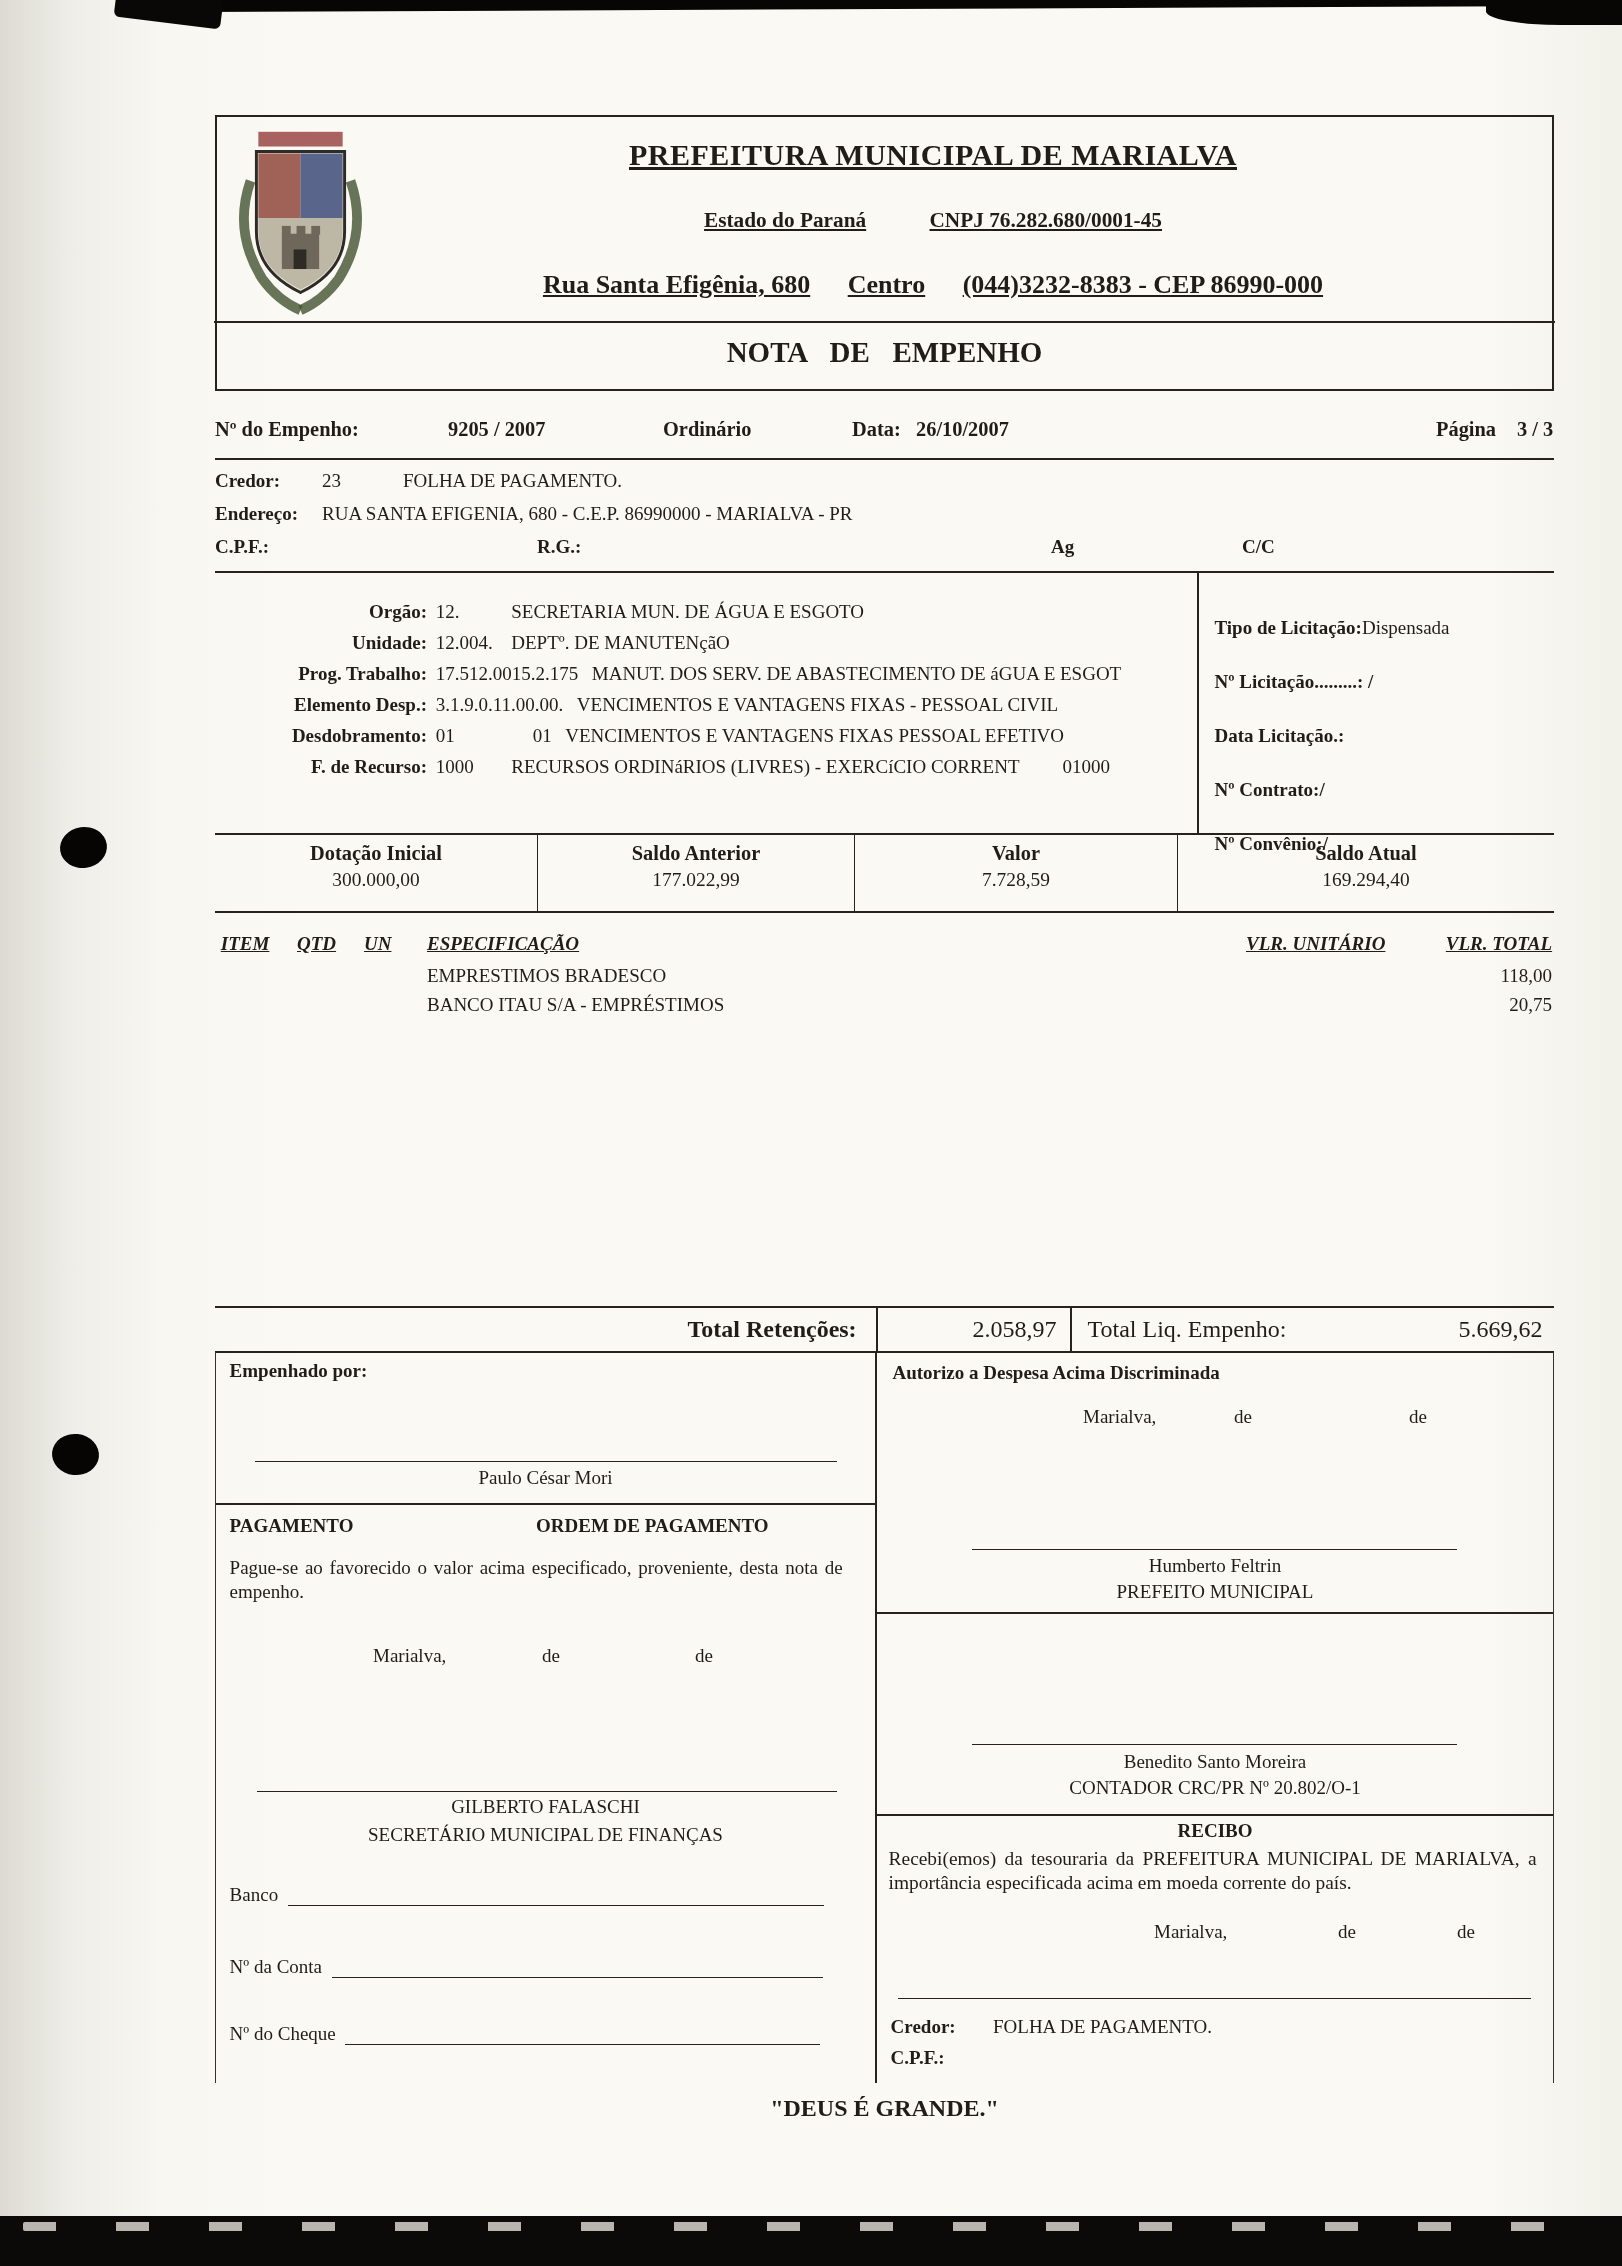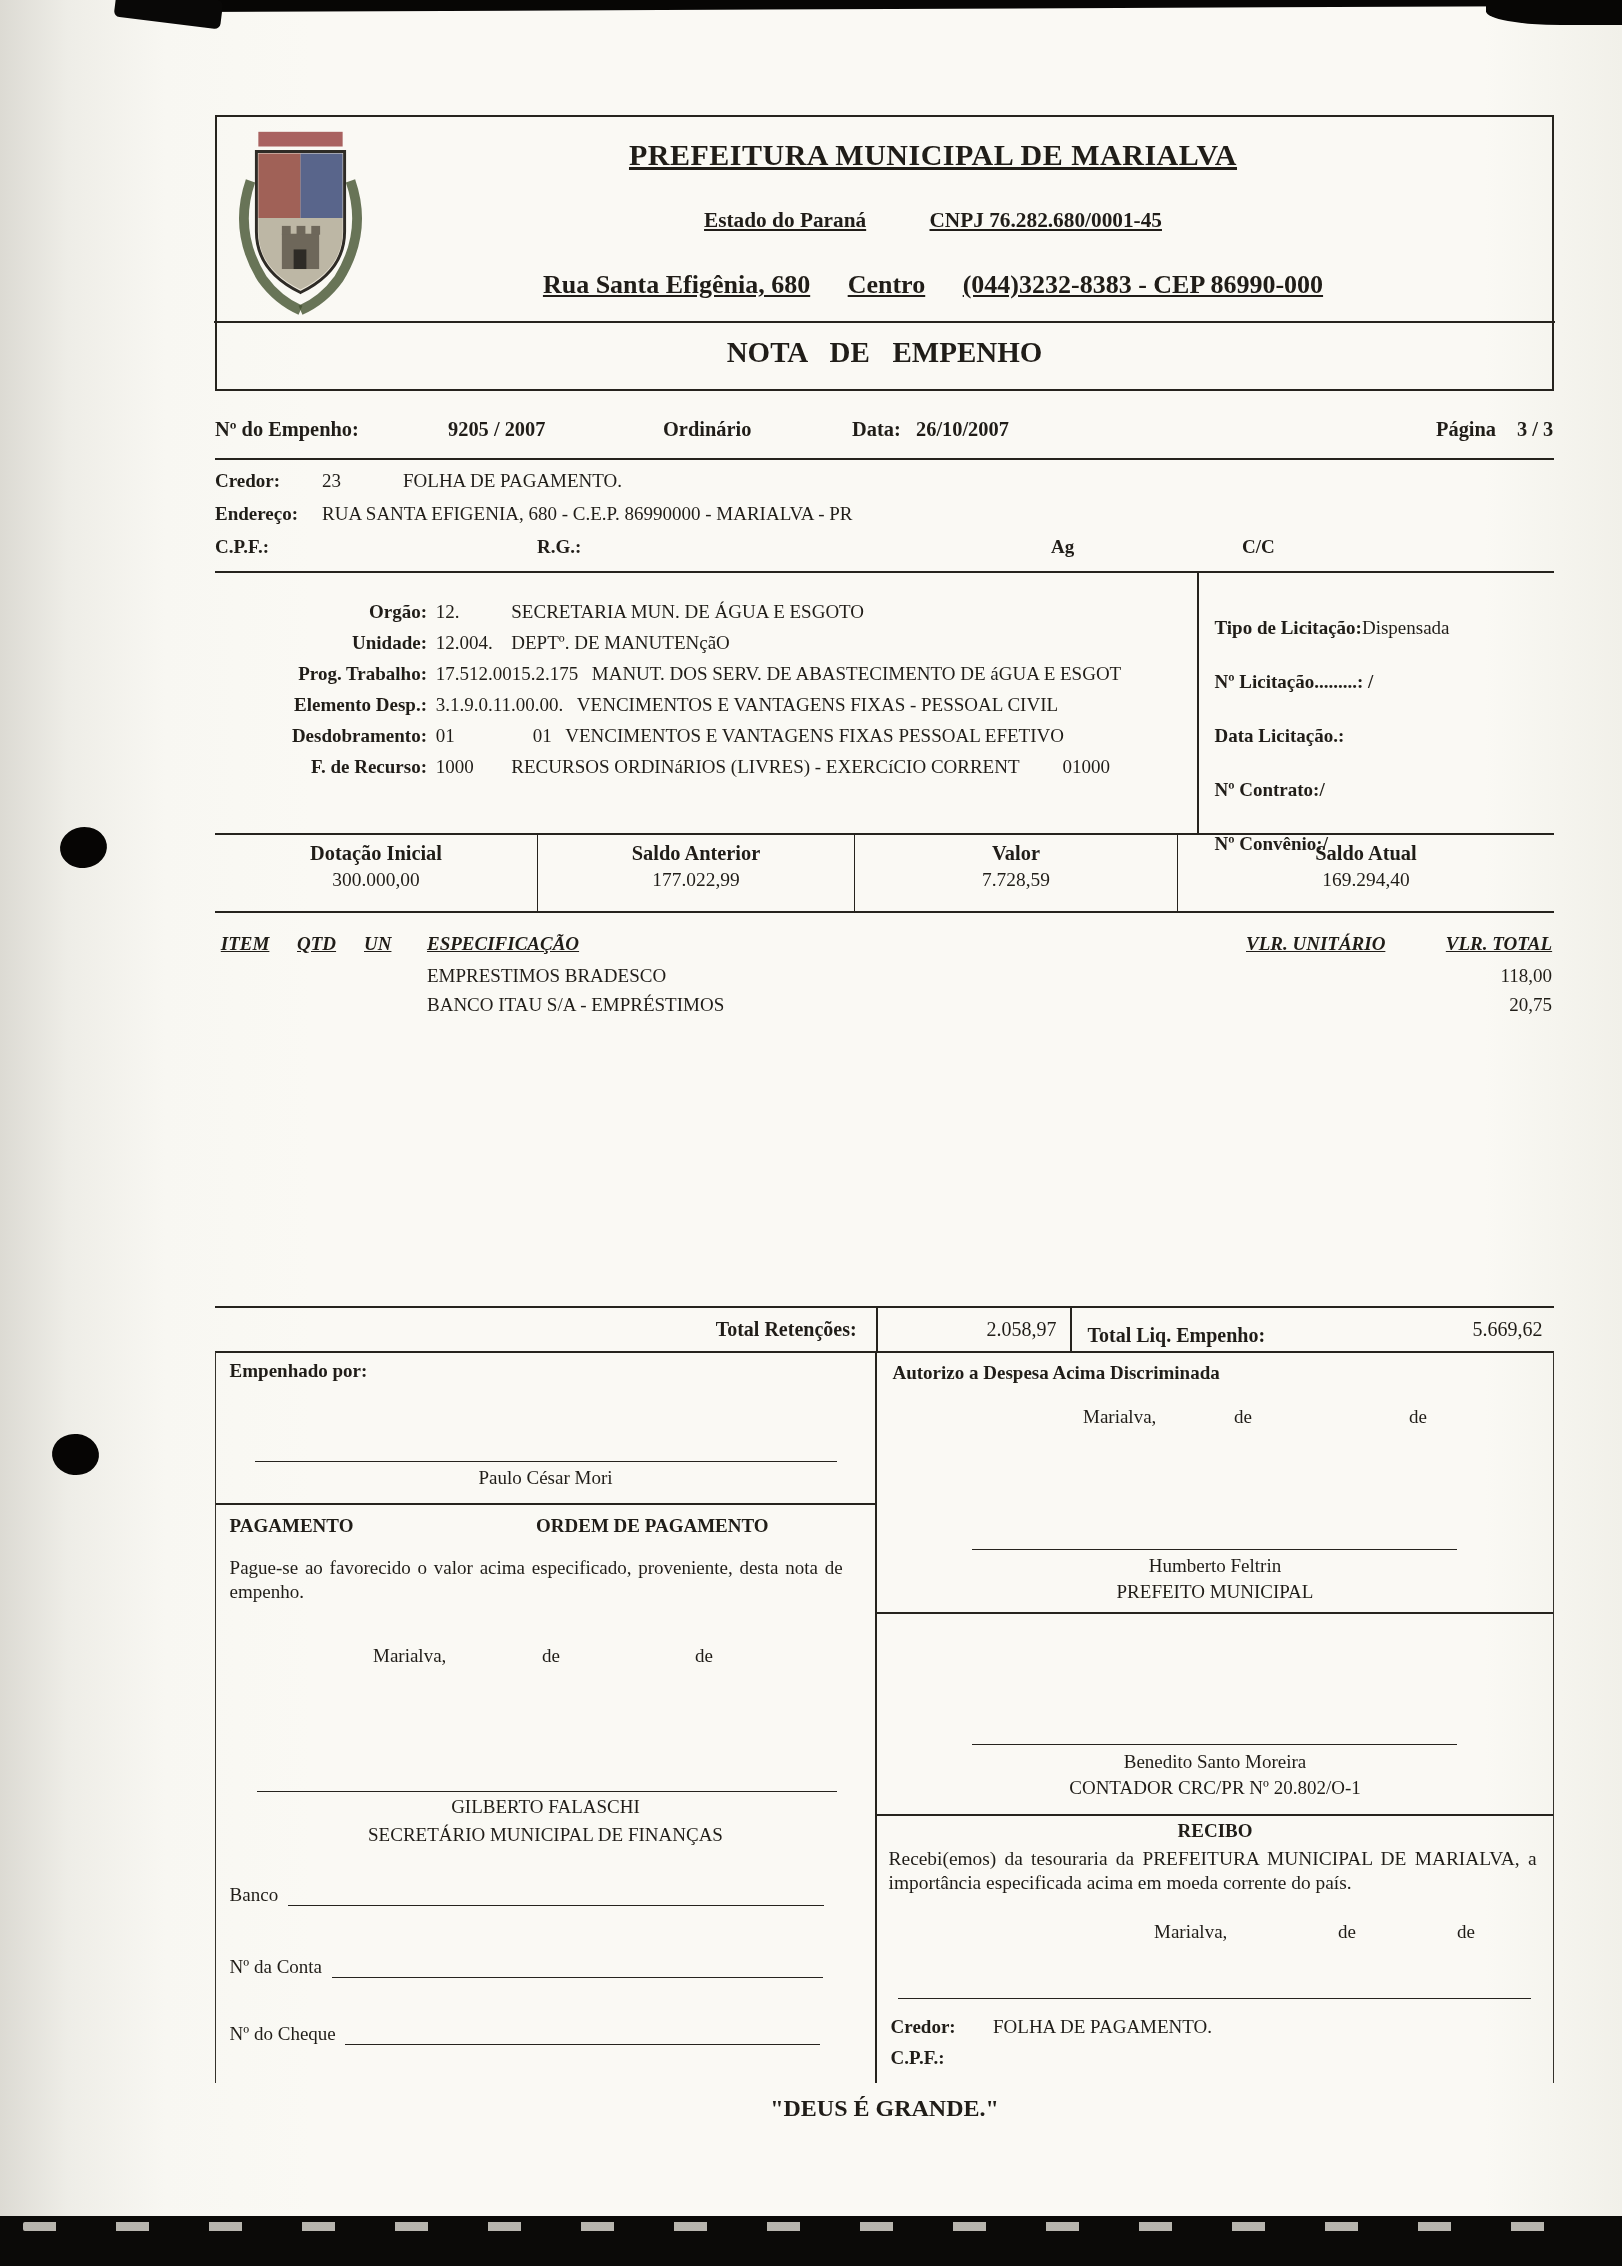--- a/index.html
+++ b/index.html
@@ -51,25 +51,25 @@
   .saldos .col2{width:317px;border-right:1.9px solid #26231e;}
   .saldos .col3{width:323px;border-right:1.9px solid #26231e;}
   .saldos .col4{flex:1;}
   .saldos .hd{font-weight:bold;font-size:20.4px;}
   .saldos .vl{font-size:19.4px;margin-top:3.9px;}
   .itens-head{position:absolute;left:0;top:818px;width:1339px;height:29px;font-size:19px;}
   .itens-head span{position:absolute;top:0;font-style:italic;font-weight:bold;text-decoration:underline;white-space:nowrap;}
   .item-row{position:absolute;left:0;width:1339px;height:29px;}
   .item-row .espec{position:absolute;left:212px;white-space:nowrap;}
   .item-row .tot{position:absolute;right:1.9px;text-align:right;}
-  .tot-row{position:absolute;left:0;top:1191px;width:1339px;height:47px;border-top:2.4px solid #26231e;border-bottom:2.4px solid #26231e;display:flex;font-size:20px;line-height:42px;}
+  .tot-row{position:absolute;left:0;top:1191px;width:1339px;height:47px;border-top:2.4px solid #26231e;border-bottom:2.4px solid #26231e;display:flex;font-size:24px;line-height:42px;}
   .tot-c1{width:663px;border-right:2.4px solid #26231e;text-align:right;padding-right:19.4px;font-weight:bold;}
   .tot-c2{width:194px;border-right:2.4px solid #26231e;text-align:right;padding-right:13.6px;}
   .tot-c3{flex:1;display:flex;justify-content:space-between;padding:0 11.6px 0 15.5px;}
-  .tot-c3 .lbl{font-weight:bold;margin-top:6px;}
+  .tot-c3 .lbl{font-weight:normal;}
   .sig-grid{position:absolute;left:0;top:1237px;width:1339px;height:731px;display:flex;border-left:1.9px solid #35322c;border-right:1.9px solid #35322c;}
   .sig-left{position:relative;width:661px;border-right:2.4px solid #26231e;}
   .sig-right{position:relative;flex:1;}
   .hline{position:absolute;left:0;right:0;border-top:2.4px solid #26231e;}
   .sigline{position:absolute;border-top:1.9px solid #26231e;height:0;}
   .cname{position:absolute;left:0;right:0;text-align:center;white-space:nowrap;}
   .para{position:absolute;text-align:justify;line-height:24px;}
   .fillrow{position:absolute;display:flex;align-items:flex-end;white-space:nowrap;}
   .fill{display:inline-block;border-bottom:1.9px solid #26231e;height:21.3px;margin-left:9.7px;}
   .motto{position:absolute;left:0;right:0;top:1980px;text-align:center;font-size:24px;font-weight:bold;}

